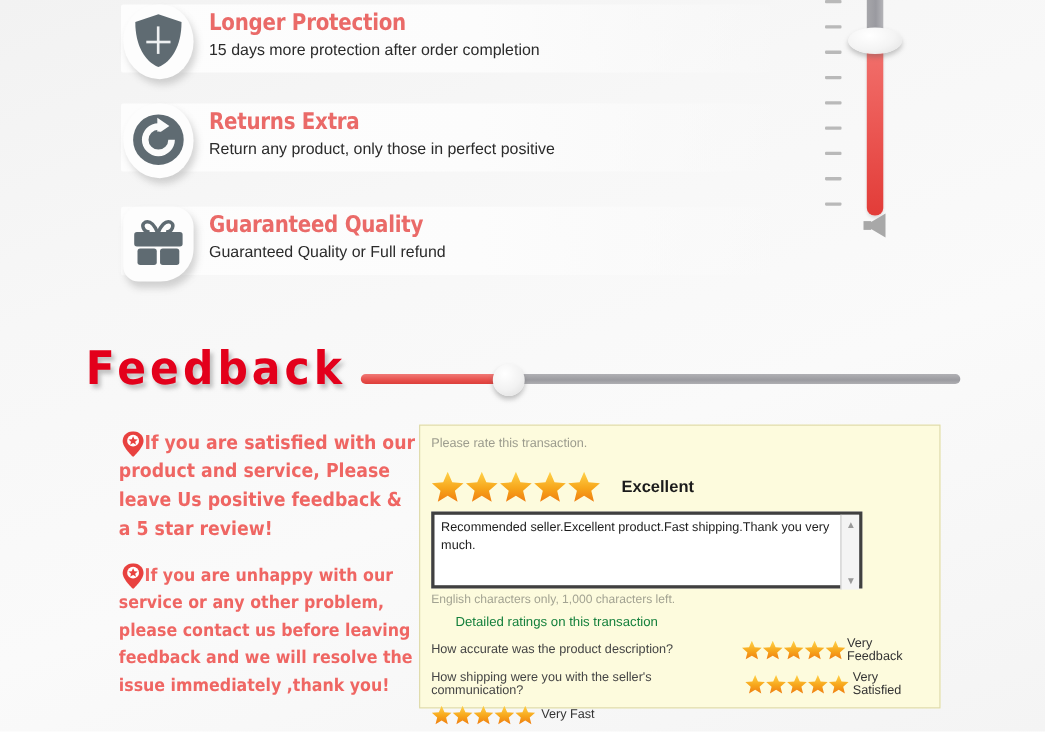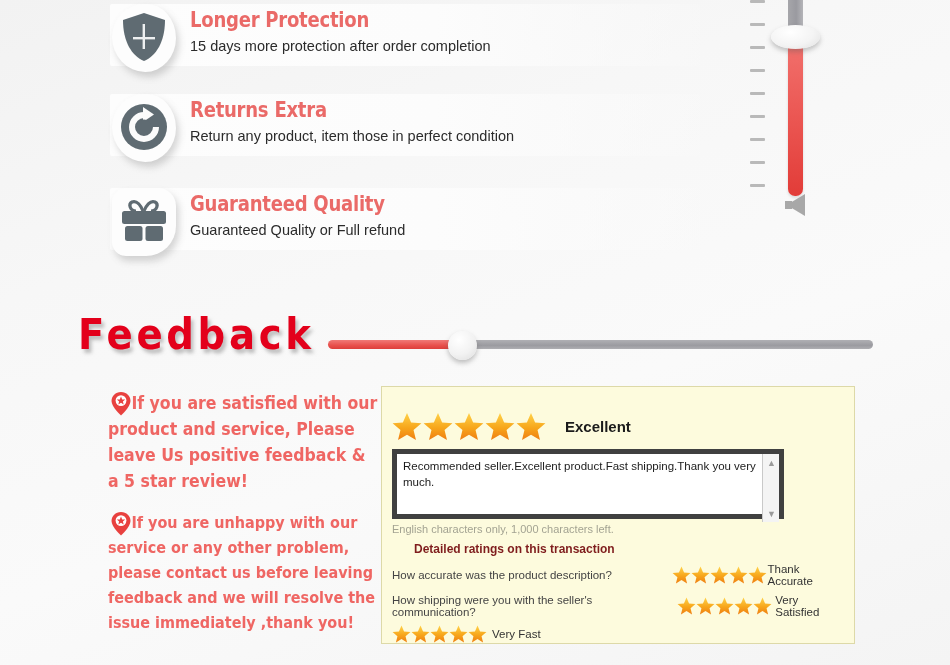--- a/index.html
+++ b/index.html
@@ -136,39 +136,39 @@
   }
   .panel-hint { font-size: 11.5px; color: #9c9c8e; line-height: 16px; }
   .stars-row { display: flex; align-items: center; margin-top: 17px; }
   .star { width: 30px; height: 29px; margin-right: 1px; }
   .star.sm { width: 19px; height: 18px; margin-right: 0px; }
   .excellent {
     font-size: 15px; font-weight: bold; color: #1b1b1b; margin-left: 18px;
   }
   .comment-box {
     position: relative; margin-top: 8px; width: 392px; height: 70px;
-    background: #fff; border: 5px solid #404040;
+    background: #fff; border: 3px solid #404040;
   }
   .comment-text {
     position: absolute; left: 6px; top: 4px; right: 22px;
     font-size: 11.5px; color: #1c1c1c; line-height: 16px;
   }
   .sbar {
     position: absolute; right: 0; top: 0; width: 17px; height: 68px;
     background: #f4f4f4; border-left: 1px solid #c9c9c9;
   }
   .sbar-arrow {
     position: absolute; left: 0; width: 17px; height: 17px;
     display: flex; align-items: center; justify-content: center;
     color: #9a9a9a; font-size: 9px;
   }
   .sbar-arrow.up { top: 0; }
   .sbar-arrow.down { bottom: 0; }
   .char-note { font-size: 11px; color: #a3a392; margin-top: 4px; }
-  .detail-head { font-size: 12px; font-weight: bold; color: #7f1d1d; margin-top: 7px; padding-left: 22px; }
+  .detail-head { font-size: 12px; font-weight: normal; color: #15803d; margin-top: 7px; padding-left: 22px; }
   .rating-row {
     display: flex; align-items: center; margin-top: 7px;
   }
   .rating-q { font-size: 11.5px; color: #444; width: 292px; }
   .rating-stars { display: flex; width: 100px; }
   .rating-label { font-size: 11.5px; color: #333; }
 </style>
 </head>
 <body>
 
@@ -202,21 +202,21 @@
           <svg width="48" height="48" viewBox="0 0 48 48">
             <circle cx="24" cy="24" r="23" fill="#5f6b72"></circle>
             <path d="M24 9 A15 15 0 1 0 39 24 L33 24 A9 9 0 1 1 24 15 Z" fill="#fbfbfb"></path>
             <polygon points="23,4 23,19 34,11.5" fill="#fbfbfb"></polygon>
             <circle cx="24" cy="24" r="7.5" fill="#5f6b72"></circle>
           </svg>
         </div>
       </div>
       <div class="feature-text">
         <div class="feature-title">Returns Extra</div>
-        <div class="feature-desc">Return any product, item those in perfect condition</div>
+        <div class="feature-desc">Return any product, only those in perfect positive</div>
       </div>
     </div>
 
     <div class="feature-row" style="top:184px;">
       <div class="feature-bar"></div>
       <div class="feature-icon-wrap">
         <div class="icon-blob sq"></div>
         <div class="feature-icon">
           <svg width="48" height="46" viewBox="0 0 48 46">
             <path d="M16 13 C10 13 8 6 12 4 C17 2 21 8 23 13" fill="none" stroke="#5f6b72" stroke-width="3.2"></path>
@@ -283,20 +283,21 @@
           <circle cx="10" cy="8.6" r="5.4" fill="#ffffff"></circle>
           <polygon points="10,4.6 11.2,7.4 14.2,7.6 11.9,9.5 12.7,12.4 10,10.8 7.3,12.4 8.1,9.5 5.8,7.6 8.8,7.4" fill="#e8413f"></polygon>
         </svg>
       </div>
       <div class="fb-note-text">If you are unhappy with our service or any other problem, please contact us before leaving feedback and we will resolve the issue immediately ,thank you!</div>
     </div>
   </div>
 
   <div class="panel">
 
+    <div class="panel-hint">Please rate this transaction.</div>
 
     <div class="stars-row">
       <svg class="star" viewBox="0 0 32 31">
           <defs>
             <linearGradient id="sg" x1="0" y1="0" x2="0" y2="1">
               <stop offset="0" stop-color="#ffd24a"></stop>
               <stop offset="0.55" stop-color="#f7a61b"></stop>
               <stop offset="1" stop-color="#ef7e12"></stop>
             </linearGradient>
           </defs>
@@ -341,21 +342,21 @@
         <svg class="star sm" viewBox="0 0 32 31">
             <polygon points="16,1 20.4,11.2 31.4,12 23,19.3 25.6,30 16,24.2 6.4,30 9,19.3 0.6,12 11.6,11.2" fill="url(#sg)"></polygon>
           </svg>
         <svg class="star sm" viewBox="0 0 32 31">
             <polygon points="16,1 20.4,11.2 31.4,12 23,19.3 25.6,30 16,24.2 6.4,30 9,19.3 0.6,12 11.6,11.2" fill="url(#sg)"></polygon>
           </svg>
         <svg class="star sm" viewBox="0 0 32 31">
             <polygon points="16,1 20.4,11.2 31.4,12 23,19.3 25.6,30 16,24.2 6.4,30 9,19.3 0.6,12 11.6,11.2" fill="url(#sg)"></polygon>
           </svg>
       </div>
-      <div class="rating-label">Thank Accurate</div>
+      <div class="rating-label">Very Feedback</div>
     </div>
 
     <div class="rating-row">
       <div class="rating-q">How shipping were you with the seller's communication?</div>
       <div class="rating-stars">
         <svg class="star sm" viewBox="0 0 32 31">
             <polygon points="16,1 20.4,11.2 31.4,12 23,19.3 25.6,30 16,24.2 6.4,30 9,19.3 0.6,12 11.6,11.2" fill="url(#sg)"></polygon>
           </svg>
         <svg class="star sm" viewBox="0 0 32 31">
             <polygon points="16,1 20.4,11.2 31.4,12 23,19.3 25.6,30 16,24.2 6.4,30 9,19.3 0.6,12 11.6,11.2" fill="url(#sg)"></polygon>

